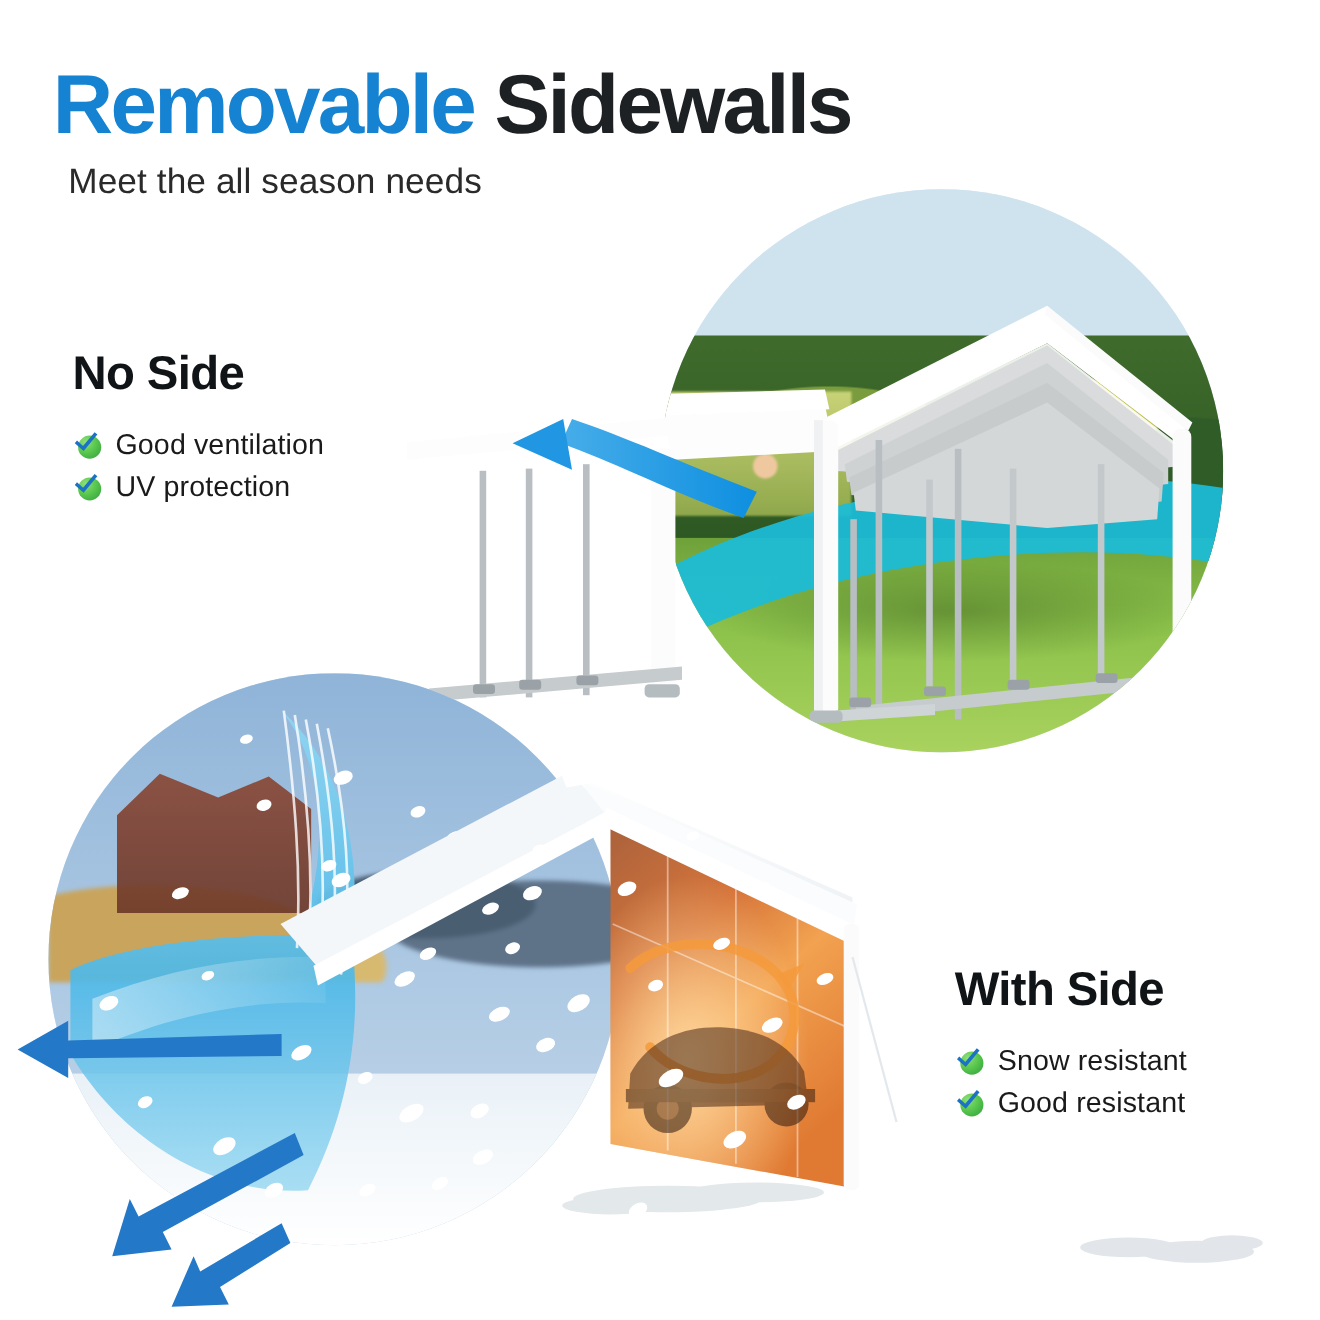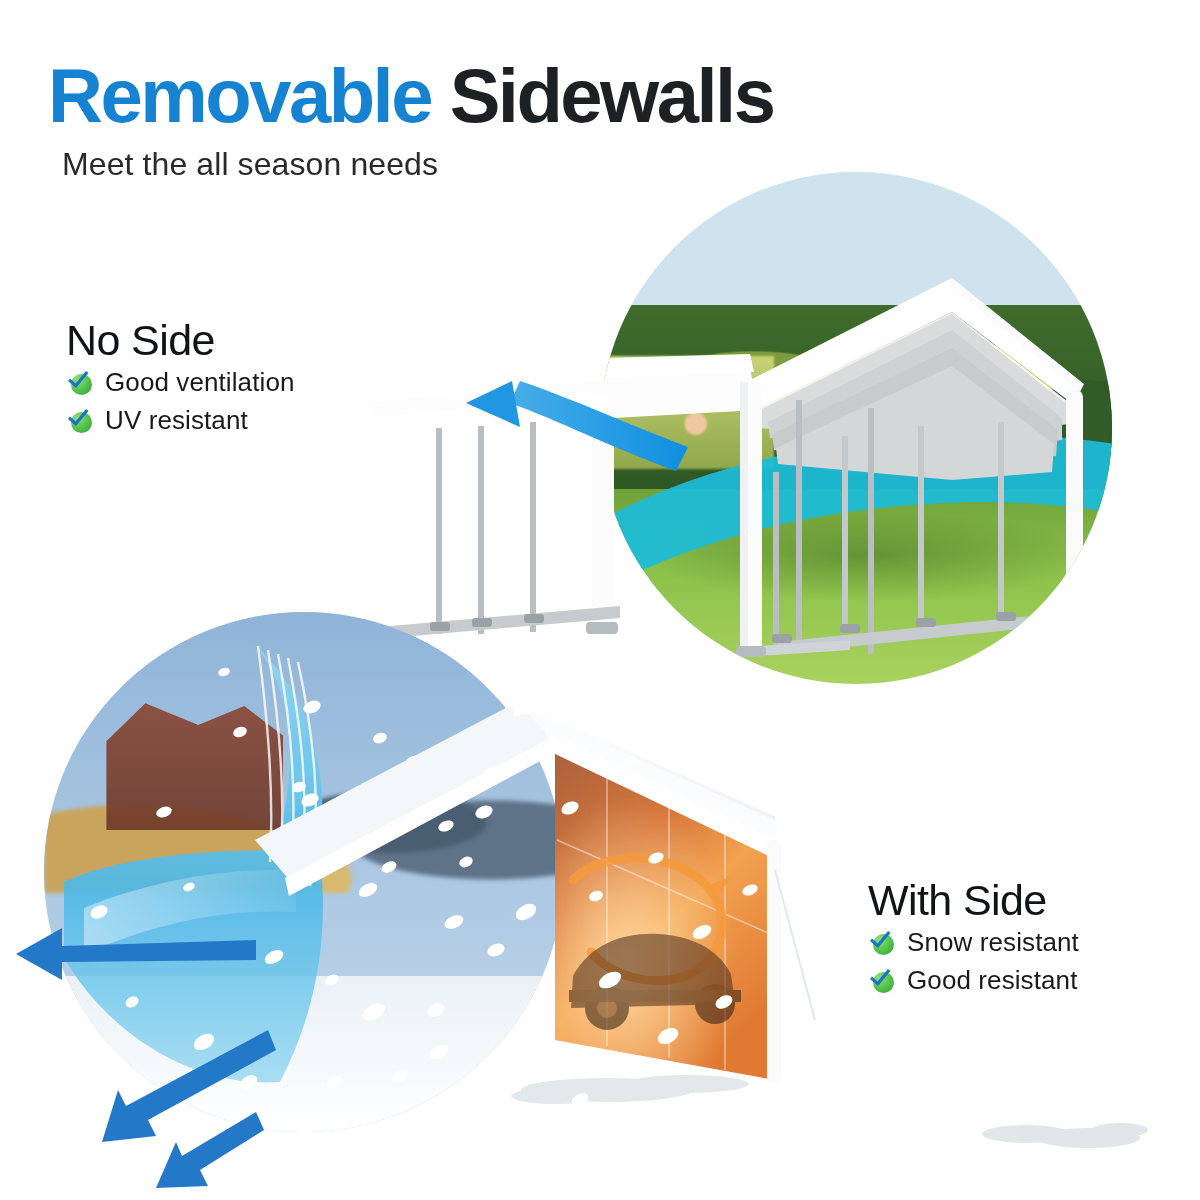--- a/index.html
+++ b/index.html
@@ -24,24 +24,24 @@
     position:absolute; left:62px; top:146px;
     font-size:32px; font-weight:400; color:#2a2a2a;
     letter-spacing:.1px; white-space:nowrap;
   }
 
   
   .feature { position:absolute; }
   .feature.no-side  { left:66px;  top:318px; }
   .feature.with-side{ left:868px; top:878px; }
   .feature h2 {
-    font-size:43px; font-weight:400; color:#111416;
+    font-size:43px; font-weight:700; color:#111416;
     letter-spacing:-.6px; line-height:1.05; white-space:nowrap;
   }
-  .bullets { }
+  .bullets { margin-top:22px; }
   .bullet { display:flex; align-items:center; gap:13px; height:38px; }
   .check-icon { position:relative; width:26px; height:26px; flex:0 0 26px; }
   .check-icon .ball {
     position:absolute; left:5px; top:5px; width:21px; height:21px;
     border-radius:50%;
     background:radial-gradient(circle at 32% 28%, #8fe07a 0%, #5cc950 42%, #2f9e3a 100%);
   }
   .check-icon svg { position:absolute; left:0; top:0; width:26px; height:26px; }
   .bullet-label {
     font-size:26px; font-weight:400; color:#1a1a1a;
@@ -378,21 +378,21 @@
         </span>
         <span class="bullet-label">Good ventilation</span>
       </div>
       <div class="bullet">
         <span class="check-icon">
           <span class="ball"></span>
           <svg viewBox="0 0 26 26">
               <path d="M2,12 L4,9.5 L9.5,14.5 L20,2 L22.5,4 L10,19 Z" fill="#1C72C4"></path>
             </svg>
         </span>
-        <span class="bullet-label">UV resistant</span>
+        <span class="bullet-label">UV protection</span>
       </div>
     </div>
   </div>
 
   <div class="feature with-side">
     <h2>With Side</h2>
     <div class="bullets">
       <div class="bullet">
         <span class="check-icon">
           <span class="ball"></span>

